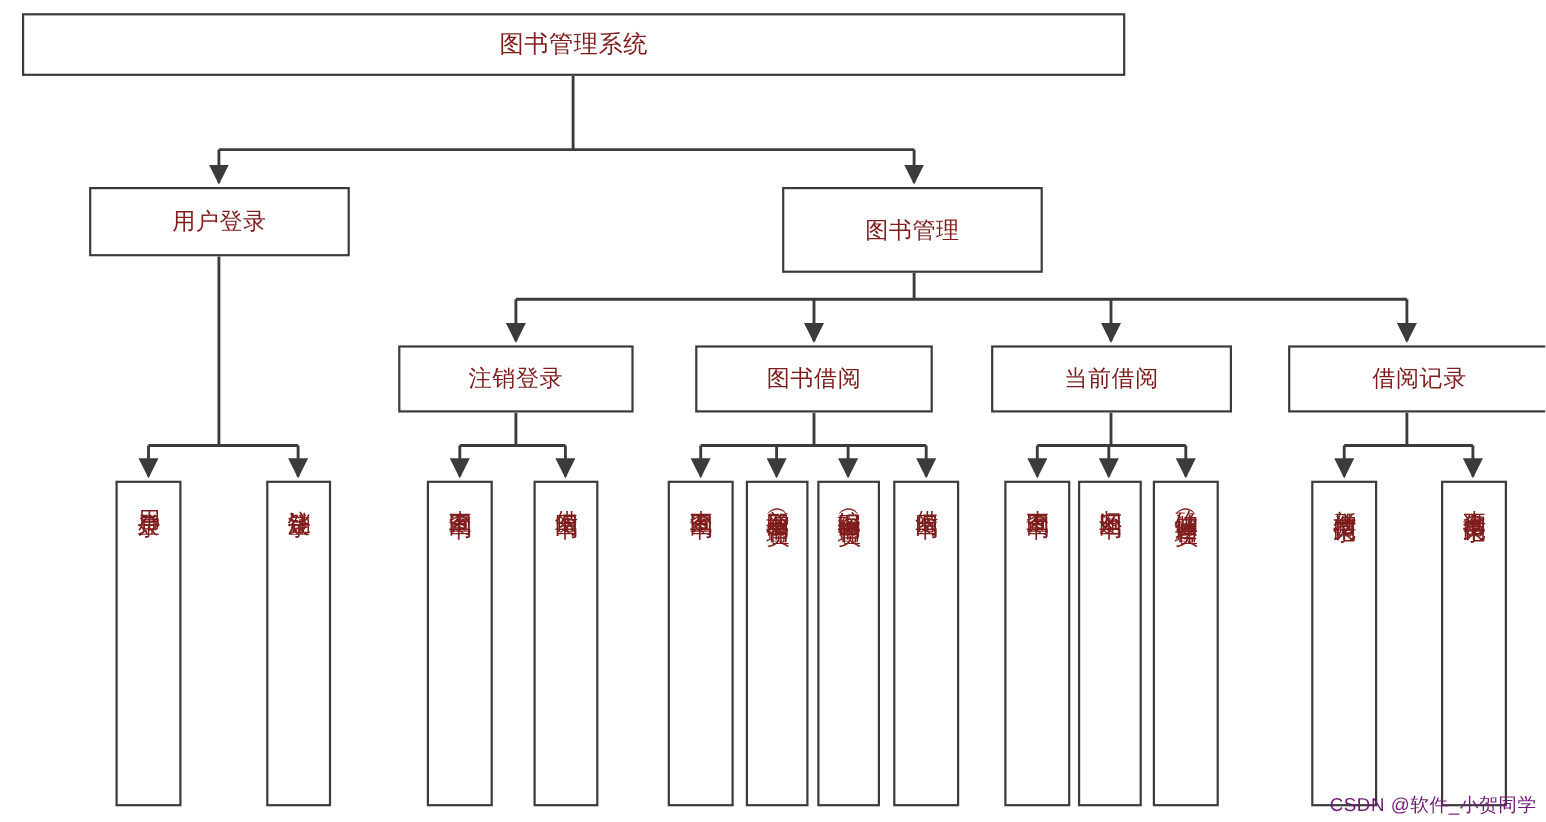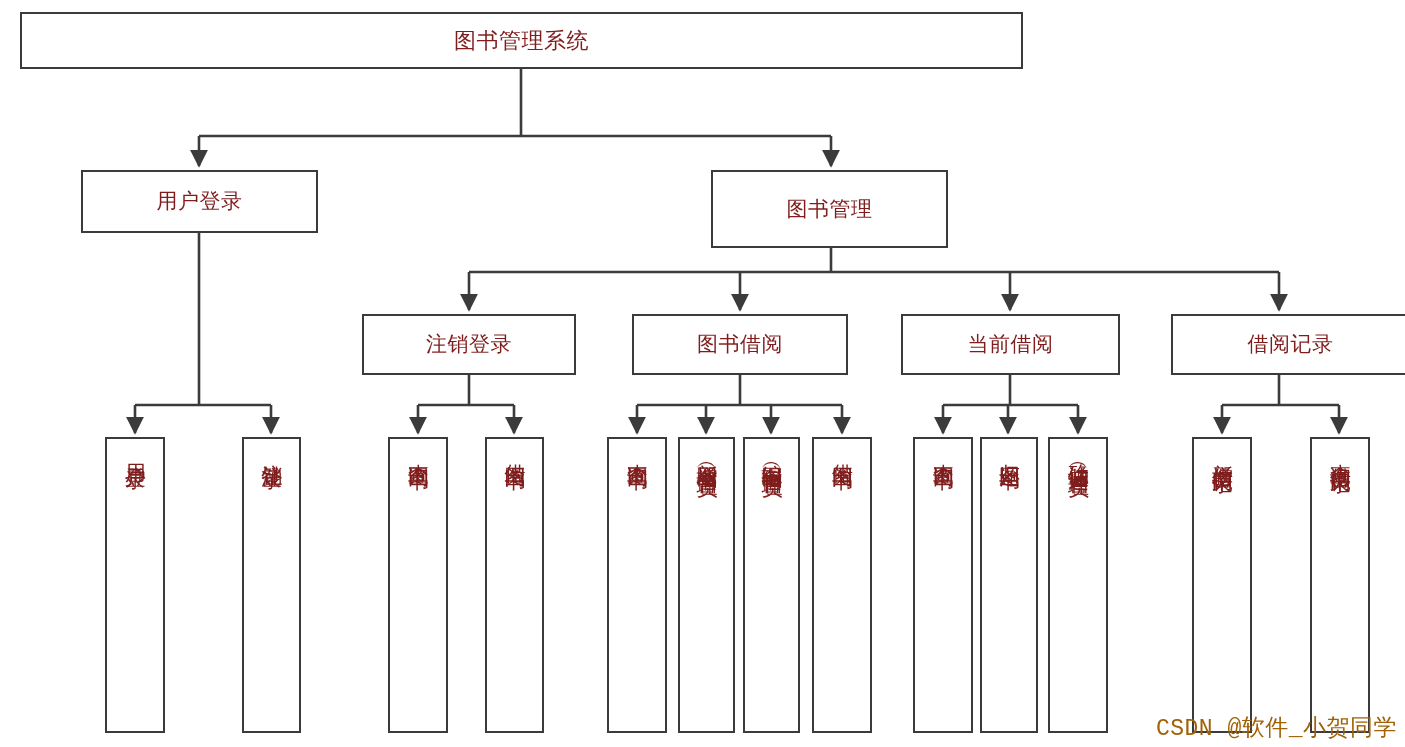--- a/index.html
+++ b/index.html
@@ -55,26 +55,26 @@
     writing-mode: vertical-rl;
     text-orientation: upright;
     font-size: 21px;
     line-height: 1.1;
     letter-spacing: 2px;
   }
   .watermark {
     position: absolute;
     right: 8px;
     bottom: 4px;
-    font-size: 23px;
-    color: #a16207;
+    font-size: 17px;
+    color: #701a75;
     letter-spacing: 0.5px;
     z-index: 9;
     white-space: nowrap;
-    font-family: Liberation Mono, monospace;
+    font-family: Liberation Sans, sans-serif;
   }
 </style>
 </head>
 <body>
 
 <div id="canvas">
 
   <svg id="svg-layer" viewBox="0 0 1405 747" xmlns="http://www.w3.org/2000/svg">
     <defs>
       <marker id="arrow" viewBox="0 0 10 10" refX="9" refY="5" markerWidth="7" markerHeight="7" orient="auto-start-reverse">

